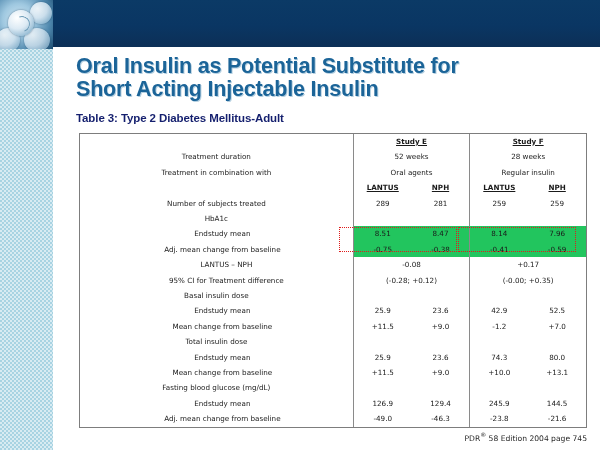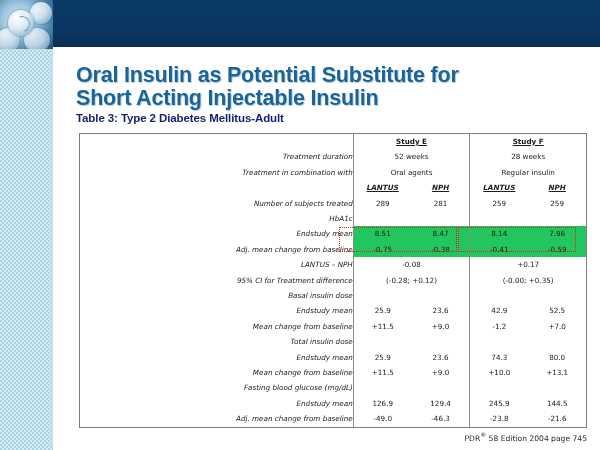--- a/index.html
+++ b/index.html
@@ -65,21 +65,21 @@
     border: 1.4px solid #6d9cb8;
     border-radius: 50%;
     border-left-color: transparent;
     border-bottom-color: transparent;
     transform: rotate(25deg);
   }
 
   
   #title-block {
     position: absolute;
-    left: 76px; top: 64px;
+    left: 76px; top: 55px;
     width: 512px;
   }
   #slide-title {
     margin: 0;
     color: #1b6498;
     font-size: 21.5px;
     font-weight: bold;
     line-height: 23px;
     letter-spacing: -0.2px;
     text-shadow: 1px 1px 0 rgba(120,170,200,.55);
@@ -112,30 +112,30 @@
     font-size: 7.2px;
     color: #1a1a1a;
   }
   table.pdr td {
     padding: 0;
     vertical-align: middle;
     line-height: 11.6px;
     height: 11.6px;
     white-space: nowrap;
   }
-  td.lbl      { width: 258px; padding-left: 6px; text-align: right; font-style: italic; }
+  td.lbl      { width: 258px; padding-left: 6px; text-align: center; }
   td.lbl.i1   { padding-left: 12px; }
   td.lbl.i2   { padding-left: 20px; }
   td.num      { width: 59px;  text-align: center; }
   td.num.sep  { border-left: 1px solid #8a8a8a; }
   td.span2    { text-align: center; }
   td.span2.sep{ border-left: 1px solid #8a8a8a; }
 
   .hdr-study  { text-decoration: underline; font-weight: bold; }
-  .hdr-arm    { text-decoration: underline; font-weight: bold; font-style: italic; }
+  .hdr-arm    { text-decoration: underline; font-weight: bold; }
 
   tr.hilite td.num { background: #22c55e; }
 
   
   .hl-box {
     position: absolute;
     border: 1.6px dotted #e01b1b;
     pointer-events: none;
     box-sizing: border-box;
   }

